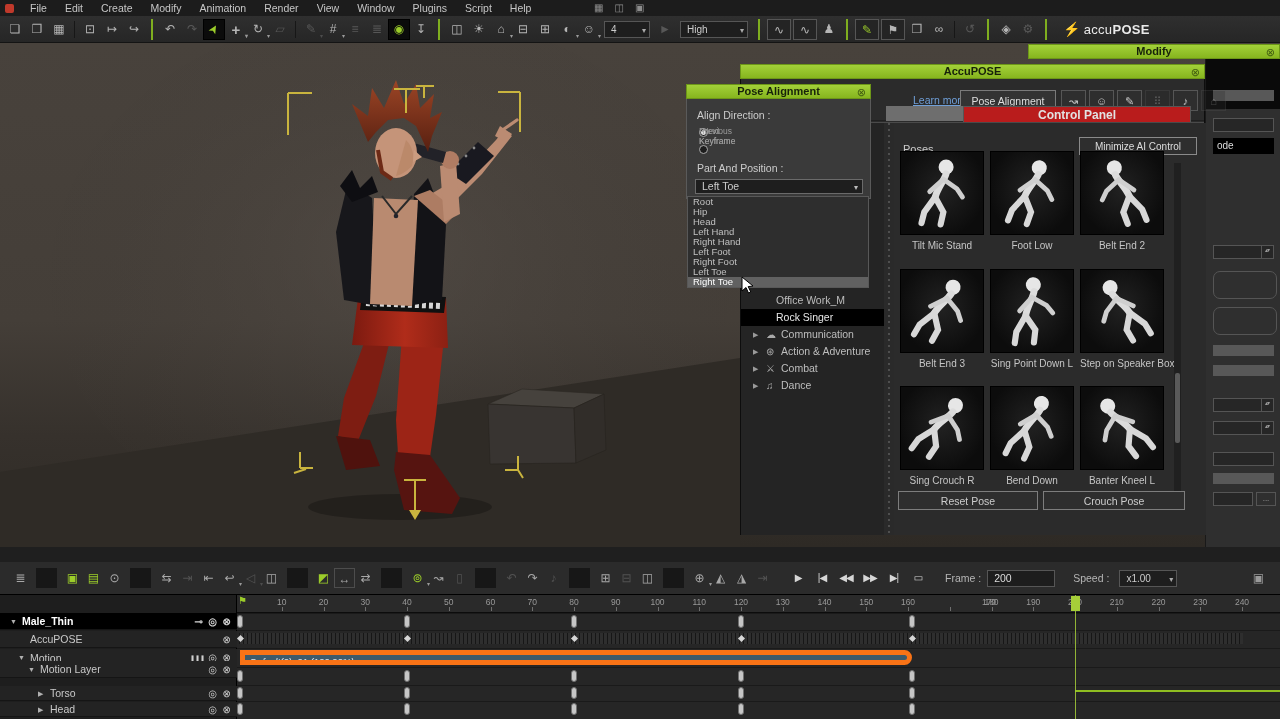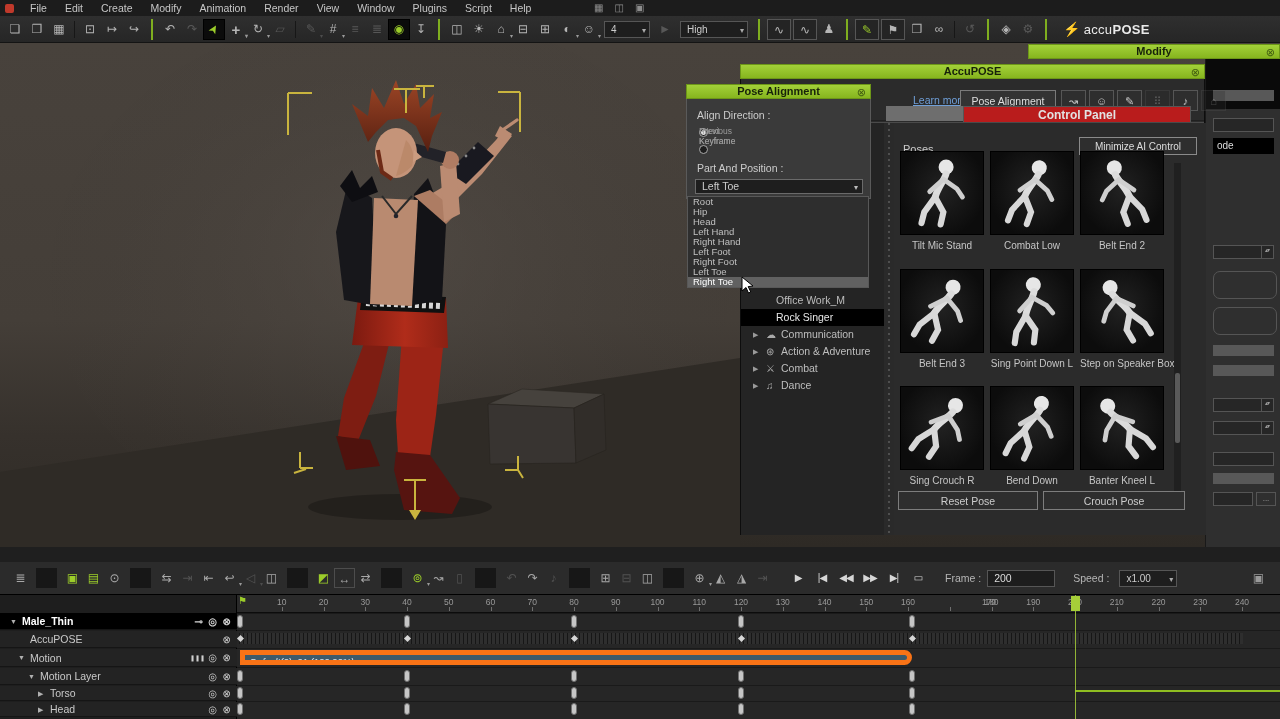--- a/index.html
+++ b/index.html
@@ -455,21 +455,21 @@
           <div class="pose-cell" style="left: 6px; top: 28px;">
             <div class="pose-thumb"><svg class="p0" viewBox="0 0 60 60">
                 <use href="#mann"></use>
               </svg></div>
             <div class="plabel">Tilt Mic Stand</div>
           </div>
           <div class="pose-cell" style="left: 96px; top: 28px;">
             <div class="pose-thumb"><svg class="p1" viewBox="0 0 60 60">
                 <use href="#mann"></use>
               </svg></div>
-            <div class="plabel">Combat Low</div>
+            <div class="plabel">Foot Low</div>
           </div>
           <div class="pose-cell" style="left: 186px; top: 28px;">
             <div class="pose-thumb"><svg class="p2" viewBox="0 0 60 60">
                 <use href="#mann"></use>
               </svg></div>
             <div class="plabel">Belt End 2</div>
           </div>
           <div class="pose-cell" style="left: 6px; top: 146px;">
             <div class="pose-thumb"><svg class="p3" viewBox="0 0 60 60">
                 <use href="#mann"></use>
@@ -631,21 +631,21 @@
           <span class="lname" style="left: 30px;">AccuPOSE</span>
           <span class="licon" style="right: 6px;">⊗</span>
         </div>
         <div class="lrow" style="top: 54px; height: 18px; line-height: 18px;">
           <span class="lcaret" style="left: 18px;">▼</span>
           <span class="lname" style="left: 30px;">Motion</span>
           <span class="licon bars" style="right: 32px;">❚❚❚</span>
           <span class="licon" style="right: 20px;">◎</span>
           <span class="licon" style="right: 6px;">⊗</span>
         </div>
-        <div class="lrow" style="top: 73px; height: 17px; line-height: 17px;">
+        <div class="lrow" style="top: 66px; height: 17px; line-height: 17px;">
           <span class="lcaret" style="left: 28px;">▼</span>
           <span class="lname" style="left: 40px;">Motion Layer</span>
           <span class="licon" style="right: 20px;">◎</span>
           <span class="licon" style="right: 6px;">⊗</span>
         </div>
         <div class="lrow" style="top: 91px; height: 15px; line-height: 15px;">
           <span class="lcaret" style="left: 38px;">▶</span>
           <span class="lname" style="left: 50px;">Torso</span>
           <span class="licon" style="right: 20px;">◎</span>
           <span class="licon" style="right: 6px;">⊗</span>

